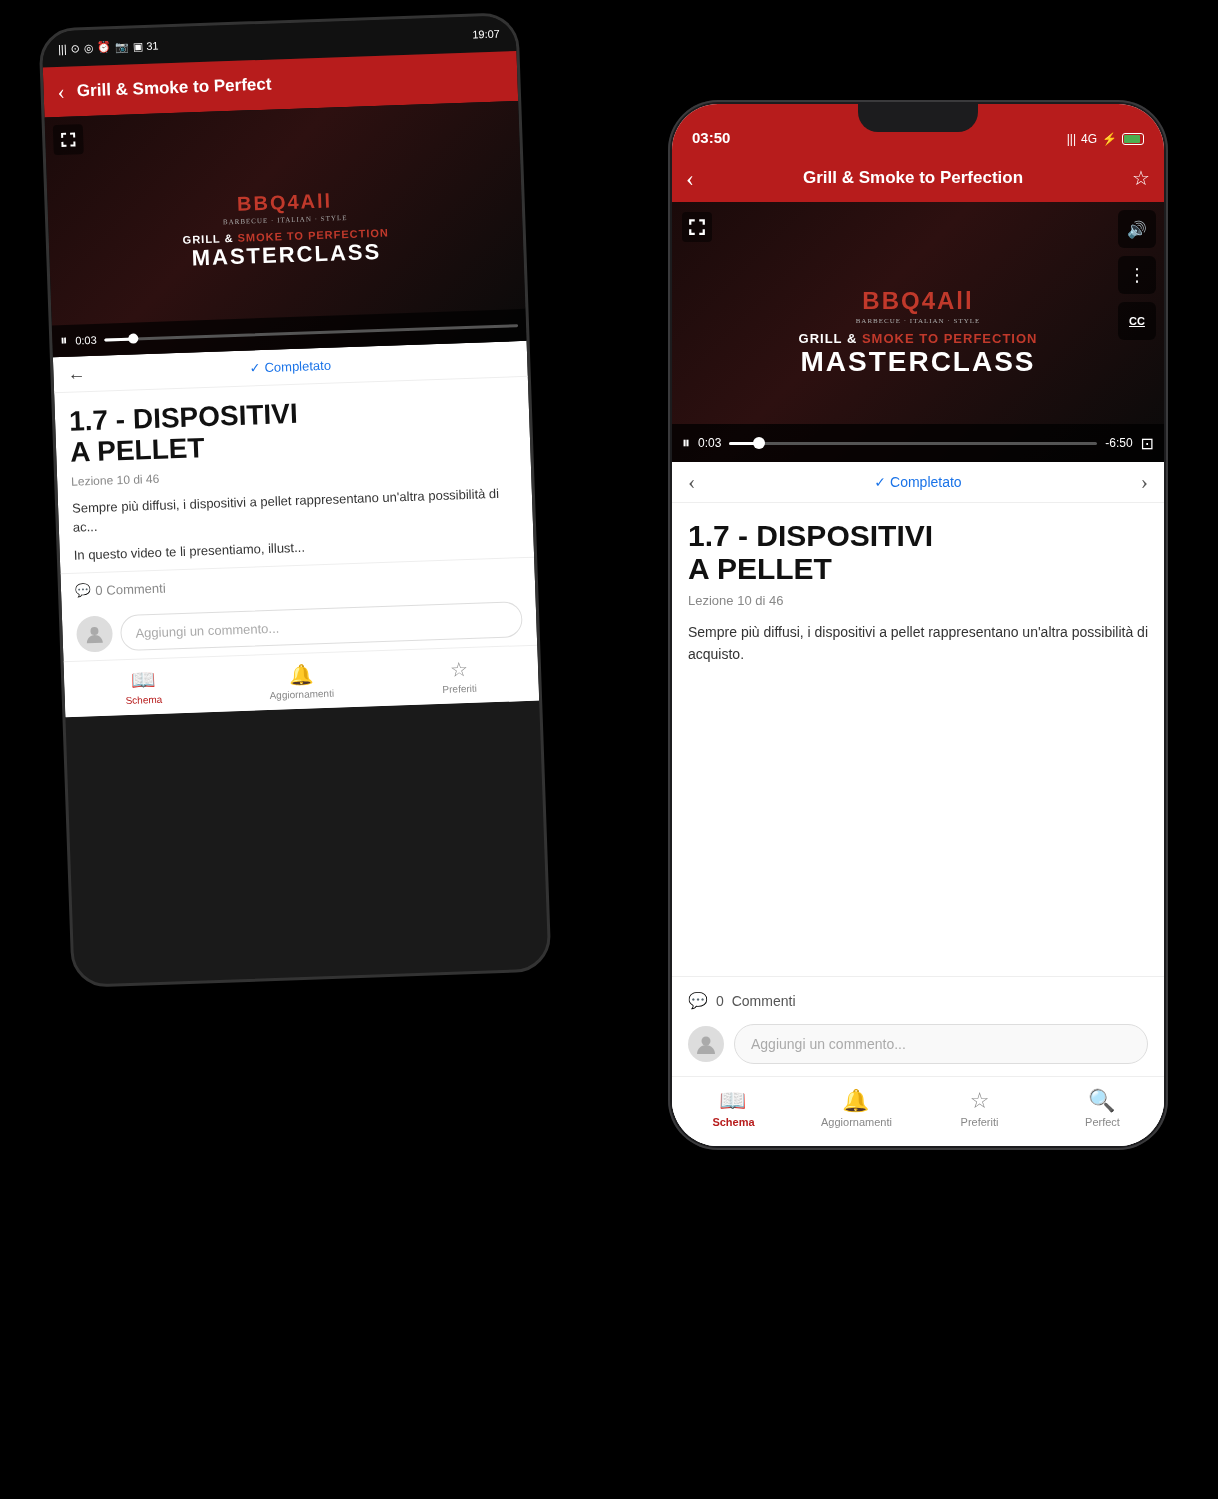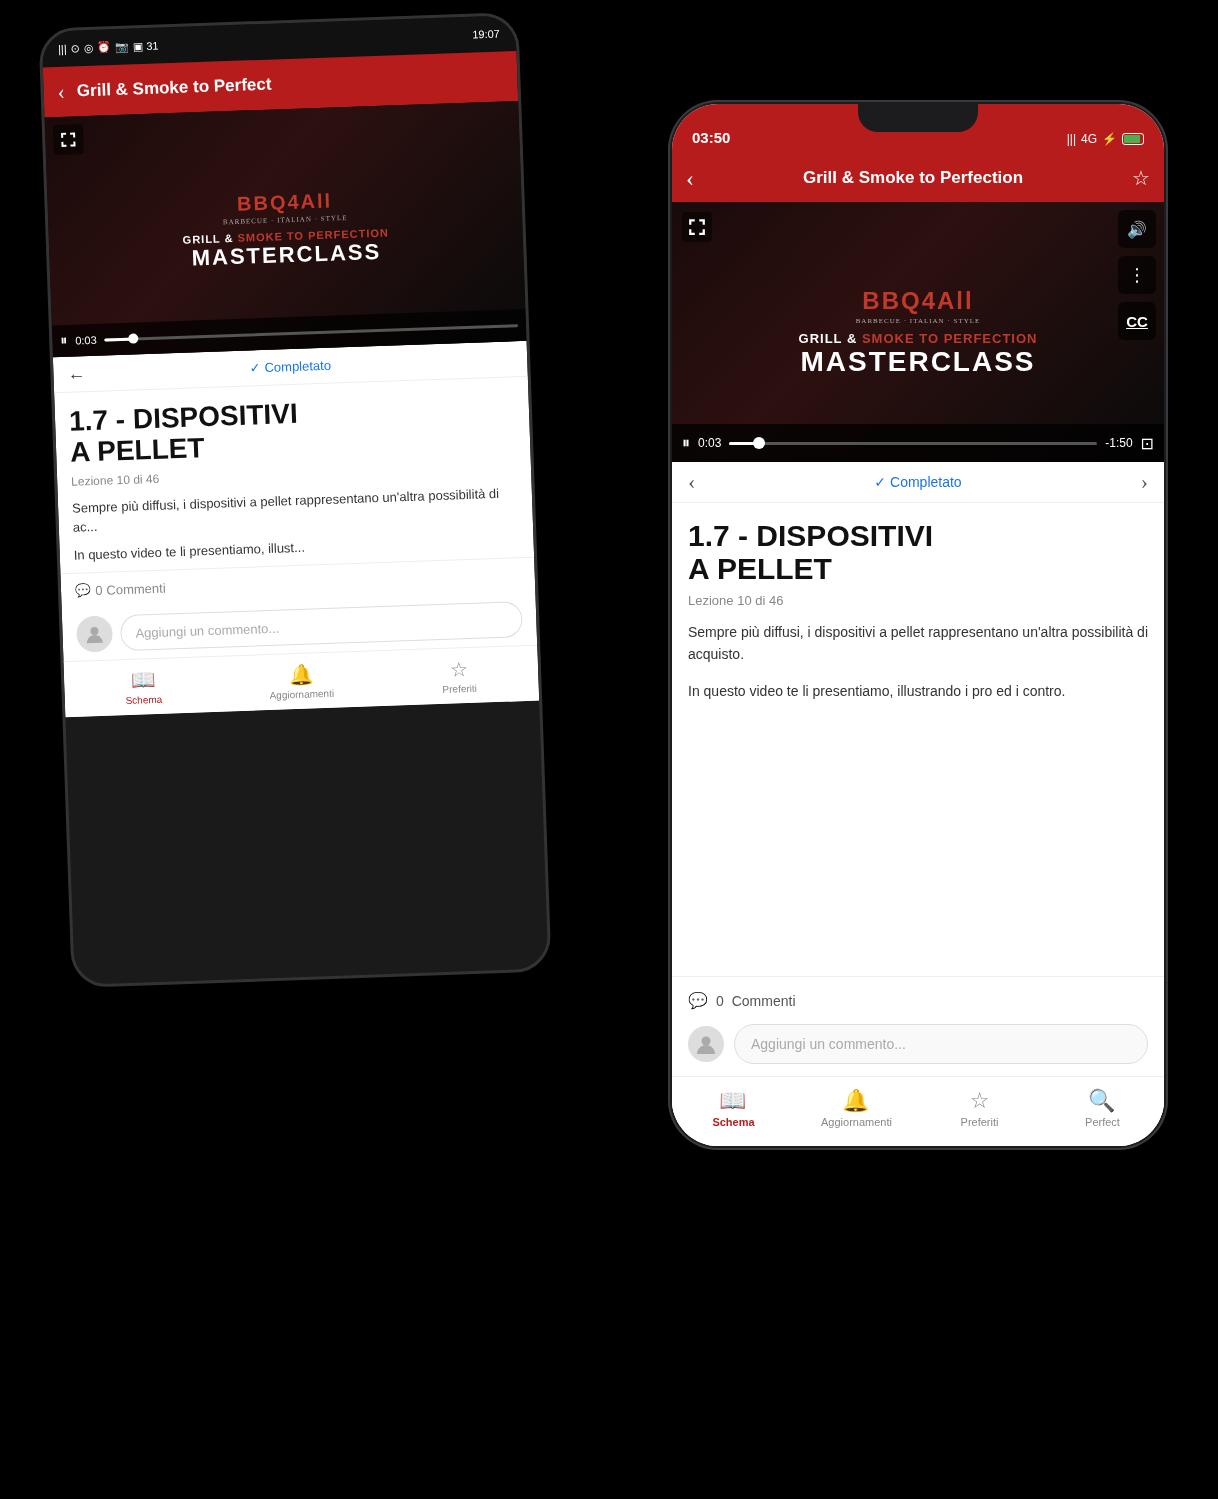--- a/index.html
+++ b/index.html
@@ -759,21 +759,21 @@
         </div>
 
         <div class="video-side-controls">
           <div class="video-side-btn">
             <span>🔊</span>
           </div>
           <div class="video-side-btn">
             <span style="font-size:18px;color:#fff;">⋮</span>
           </div>
           <div class="video-side-btn">
-            <span style="font-size:15px;color:#fff;font-weight:700;font-family:Arial;text-decoration:underline;">CC</span>
+            <span style="font-size:11px;color:#fff;font-weight:700;font-family:Arial;text-decoration:underline;">CC</span>
           </div>
         </div>
 
         <div class="video-logo-area">
           <div class="bbq4all-logo" style="font-size:24px;">
             <span>BBQ</span><span style="color:#c0392b;">4</span><span>All</span>
           </div>
           <div class="bbq4all-subtitle">BARBECUE · ITALIAN · STYLE</div>
           <div class="masterclass-line1" style="font-size:13px;">
             <span class="grill">GRILL &amp;</span>
@@ -782,21 +782,21 @@
           <div class="masterclass-line2" style="font-size:28px;">MASTERCLASS</div>
         </div>
 
         <div class="iphone-video-controls">
           <span style="color:#fff;font-size:16px;">⏸</span>
           <span style="color:#fff;font-size:12px;font-family:Arial;">0:03</span>
           <div class="iphone-progress-wrap">
             <div class="iphone-progress-fill"></div>
             <div class="iphone-progress-dot"></div>
           </div>
-          <span style="color:#fff;font-size:12px;font-family:Arial;">-1:50</span>
+          <span style="color:#fff;font-size:12px;font-family:Arial;">-6:50</span>
           <span style="color:#fff;font-size:16px;">⊡</span>
         </div>
       </div>
 
       <div class="iphone-content">
 
         <div class="iphone-content-nav">
           <span class="iphone-nav-back">‹</span>
           <div class="iphone-completato">
             <span>✓</span>
@@ -805,21 +805,20 @@
           <span class="iphone-nav-forward">›</span>
         </div>
 
         <div class="iphone-lesson-title">
           <span>1.7 - DISPOSITIVI</span><br>
           <span>A PELLET</span>
         </div>
         <div class="iphone-lesson-meta">Lezione 10 di 46</div>
 
         <div class="iphone-lesson-desc" style="margin-bottom:8px;">Sempre più diffusi, i dispositivi a pellet rappresentano un'altra possibilità di acquisto.</div>
-        <div class="iphone-lesson-desc">In questo video te li presentiamo, illustrando i pro ed i contro.</div>
 
         <div style="flex:1;"></div>
 
         <div class="iphone-comments-section">
           <span style="color:#888;font-size:16px;">💬</span>
           <span style="color:#555;font-size:14px;font-family:Arial;">0</span>
           <span style="color:#555;font-size:14px;font-family:Arial;">Commenti</span>
         </div>
 
         <div class="iphone-comment-input-row">

